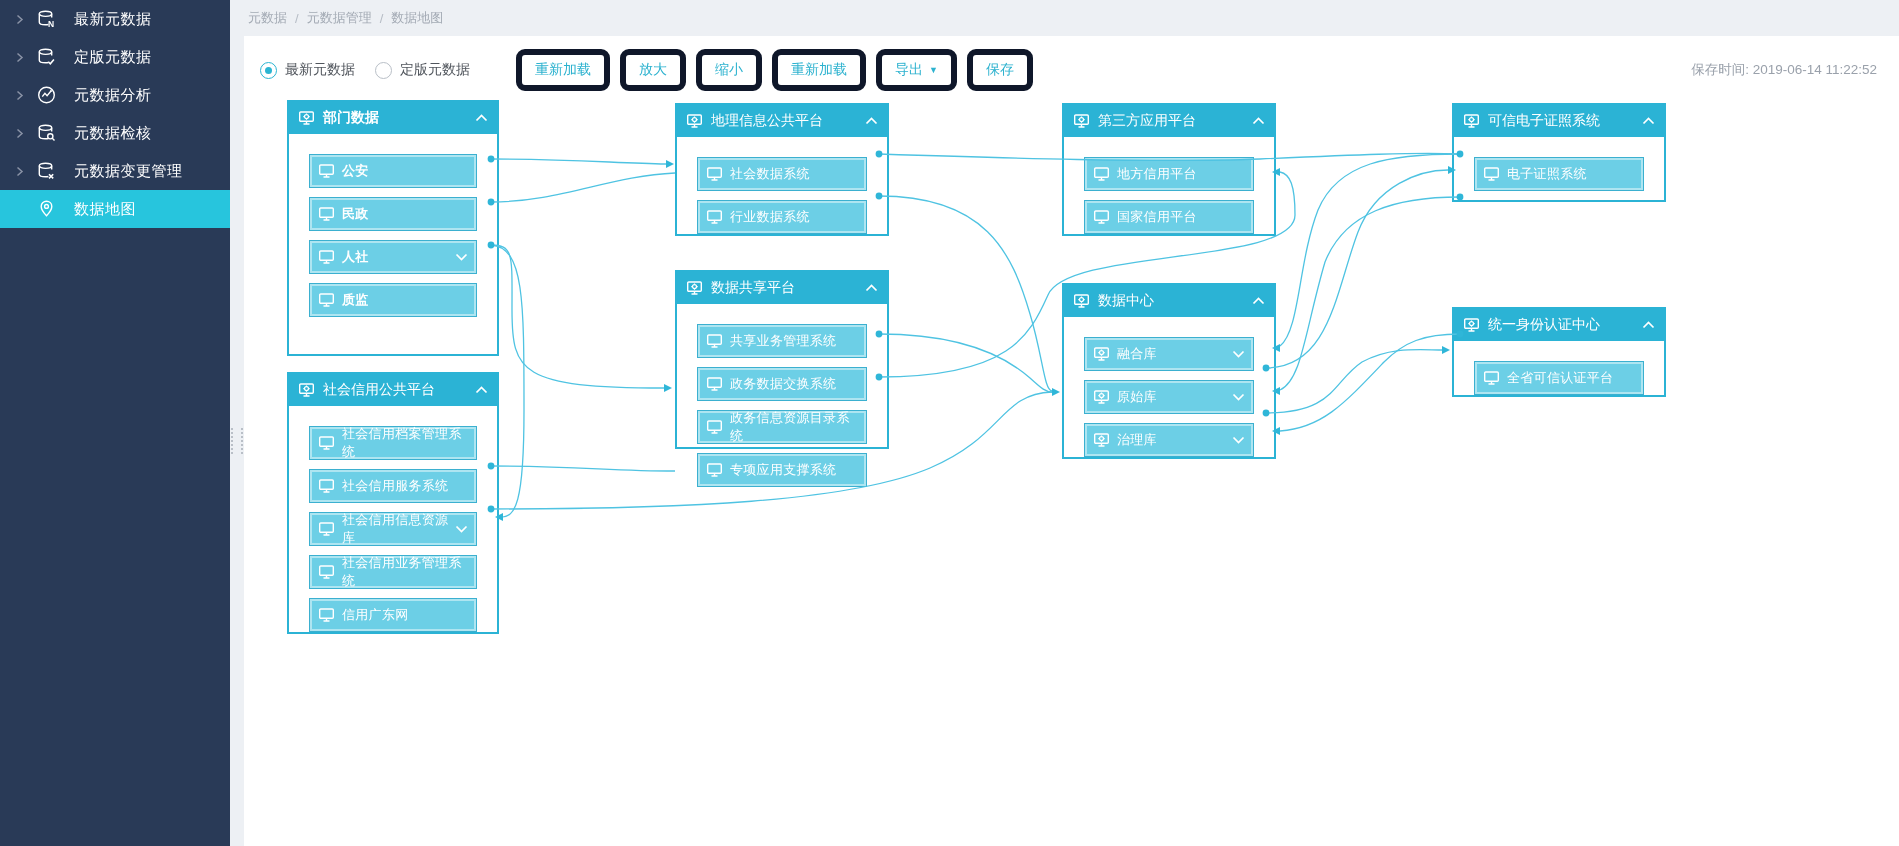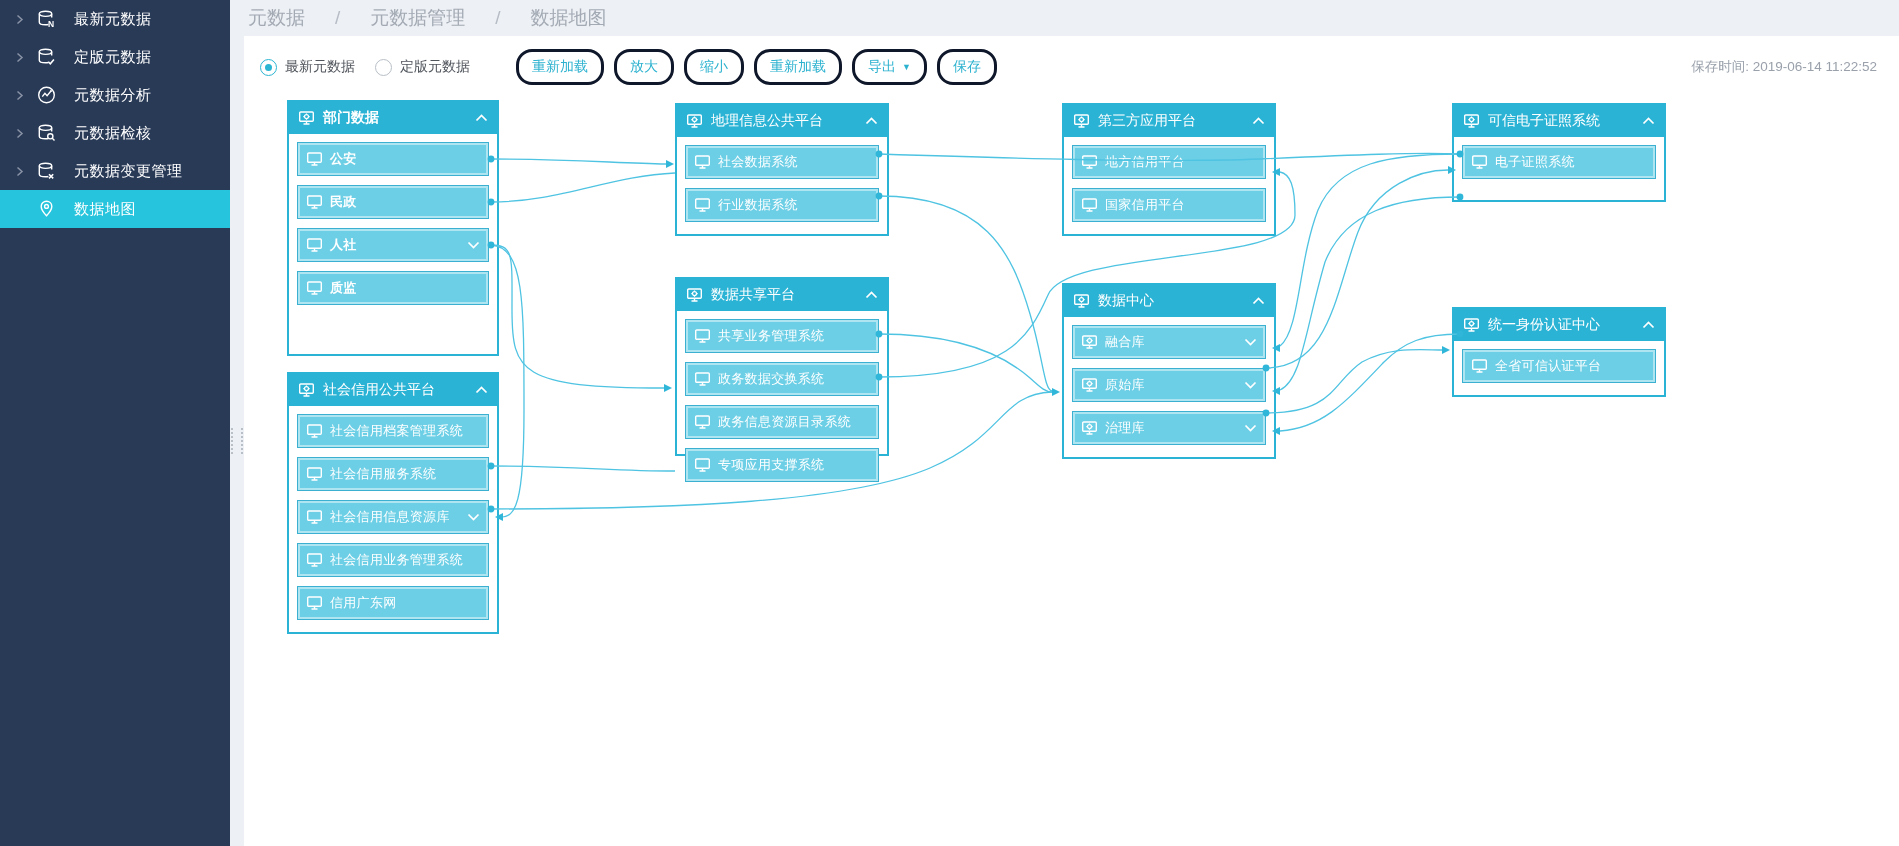--- a/index.html
+++ b/index.html
@@ -11,50 +11,50 @@
   
   .sidebar{position:absolute;left:0;top:0;bottom:0;width:230px;background:#293a57;z-index:5;}
   .side-item{height:38px;display:flex;align-items:center;color:#fff;font-size:15px;
     cursor:pointer;padding-left:16px;}
   .side-item .side-chev{width:14px;display:flex;align-items:center;}
   .side-item .side-ico{width:30px;display:flex;align-items:center;margin-left:6px;}
   .side-item .side-label{margin-left:8px;letter-spacing:.5px;}
   .side-item.active{background:#27c5dd;}
   
   .breadcrumb{position:absolute;left:230px;top:0;right:0;height:36px;display:flex;
-    align-items:center;padding-left:18px;font-size:19px;color:#a3aab4;z-index:2;gap:22px;}
+    align-items:center;padding-left:18px;font-size:13px;color:#a3aab4;z-index:2;}
   .crumb{cursor:pointer;}
   .crumb-sep{margin:0 8px;color:#b6bcc5;}
   
   .panel{position:absolute;left:244px;top:36px;right:0;bottom:0;background:#ffffff;z-index:1;}
   .toolbar{display:flex;align-items:center;padding:13px 16px 0 16px;}
   .radio-group{display:flex;align-items:center;margin-right:26px;}
   .radio{display:flex;align-items:center;margin-right:20px;cursor:pointer;}
   .radio-circle{width:15px;height:15px;border-radius:50%;border:1px solid #b9bfc7;background:#fff;
     display:flex;align-items:center;justify-content:center;}
   .radio-circle.sel{border-color:#2bb5d2;}
   .radio-dot{width:7px;height:7px;border-radius:50%;background:#2bb5d2;}
   .radio-label{margin-left:8px;font-size:14px;color:#50555c;}
-  .btn{border:3px solid #0f172a;color:#2cb2cf;background:#fff;border-radius:16px;font-size:14px;
+  .btn{border:6px solid #0f172a;color:#2cb2cf;background:#fff;border-radius:9px;font-size:14px;
     padding:6px 13px;margin-right:10px;cursor:pointer;display:flex;align-items:center;font-family:inherit;}
   .btn .caret{font-size:9px;margin-left:6px;}
   .btn-row{display:flex;align-items:center;}
   .save-time{margin-left:auto;color:#9aa1ab;font-size:13.5px;padding-right:6px;}
   
   .gutter-handle{position:absolute;left:231px;top:428px;width:8px;height:26px;z-index:6;cursor:col-resize;
     border-left:2px dotted #b9bfc7;border-right:2px dotted #b9bfc7;}
   
   #groups{position:absolute;left:0;top:0;width:1899px;height:846px;z-index:2;pointer-events:none;}
   #edge-layer{position:absolute;left:0;top:0;z-index:3;pointer-events:none;}
   .group{position:absolute;background:#fff;border:2px solid #2bb3d5;box-sizing:border-box;pointer-events:auto;}
   .group-header{height:32px;background:#2bb3d5;color:#fff;display:flex;align-items:center;
     padding:0 9px;font-size:14px;cursor:move;}
   .group-header .g-ico{display:flex;align-items:center;margin-right:8px;}
   .group-header .g-chev{margin-left:auto;cursor:pointer;display:flex;}
-  .group-body{padding:8px;display:flex;flex-direction:column;}
+  .group-body{padding:20px;display:flex;flex-direction:column;}
   .node{height:34px;background:#6ccfe6;border:1px solid rgba(34,160,196,.65);
     box-shadow:inset 0 0 0 2px rgba(255,255,255,.45);box-sizing:border-box;
     display:flex;align-items:center;padding:0 8px;color:#fff;font-size:13px;
     margin-bottom:9px;cursor:pointer;letter-spacing:.3px;}
   .node:last-child{margin-bottom:0;}
   .node .n-ico{display:flex;align-items:center;margin-right:7px;}
   .node .n-chev{margin-left:auto;display:flex;cursor:pointer;}
 </style>
 </head>
 <body>
@@ -404,21 +404,21 @@
               <g fill="none" stroke="#fff" stroke-width="1.4">
                 <rect x="1.7" y="2" width="13.6" height="9.2" rx="1"></rect>
                 <path d="M8.5 11.2v2.2M5.5 14h6"></path>
               </g>
             </svg>
           </span>
           <span>行业数据系统</span>
         </div>
       </div>
     </div>
-    <div class="group" style="left: 675px; top: 277px; width: 214px; height: 179px; font-family: Liberation Serif, serif;">
+    <div class="group" style="left: 675px; top: 270px; width: 214px; height: 179px; font-family: Liberation Serif, serif;">
       <div class="group-header">
         <span class="g-ico">
           <svg width="17" height="16" viewBox="0 0 17 16">
             <g fill="none" stroke="#fff" stroke-width="1.2">
               <rect x="1.7" y="2" width="13.6" height="9.2" rx="1" stroke-width="1.4"></rect>
               <circle cx="8.5" cy="6.6" r="2"></circle>
               <path d="M8.5 3.4v1.2M8.5 8.6v1.2M5.3 6.6h1.2M10.5 6.6h1.2"></path>
               <path d="M8.5 11.2v2.2M5.5 14h6" stroke-width="1.4"></path>
             </g>
           </svg>

